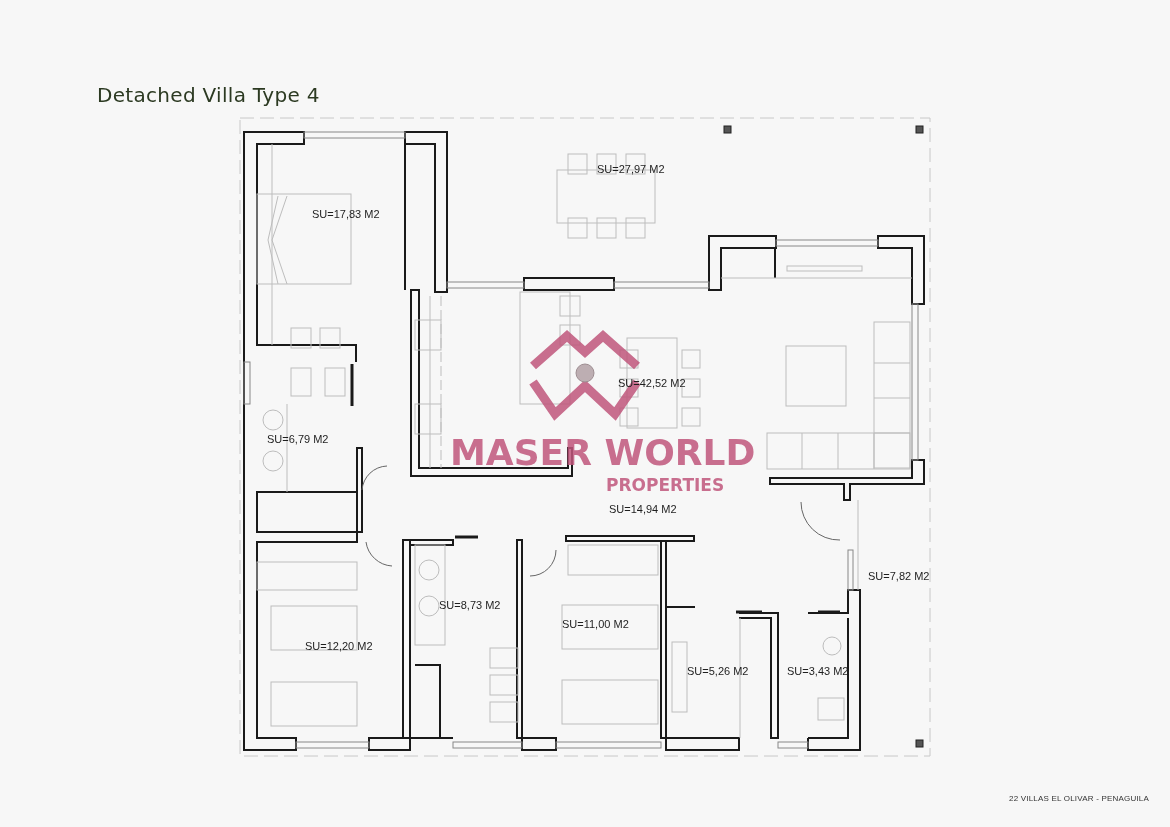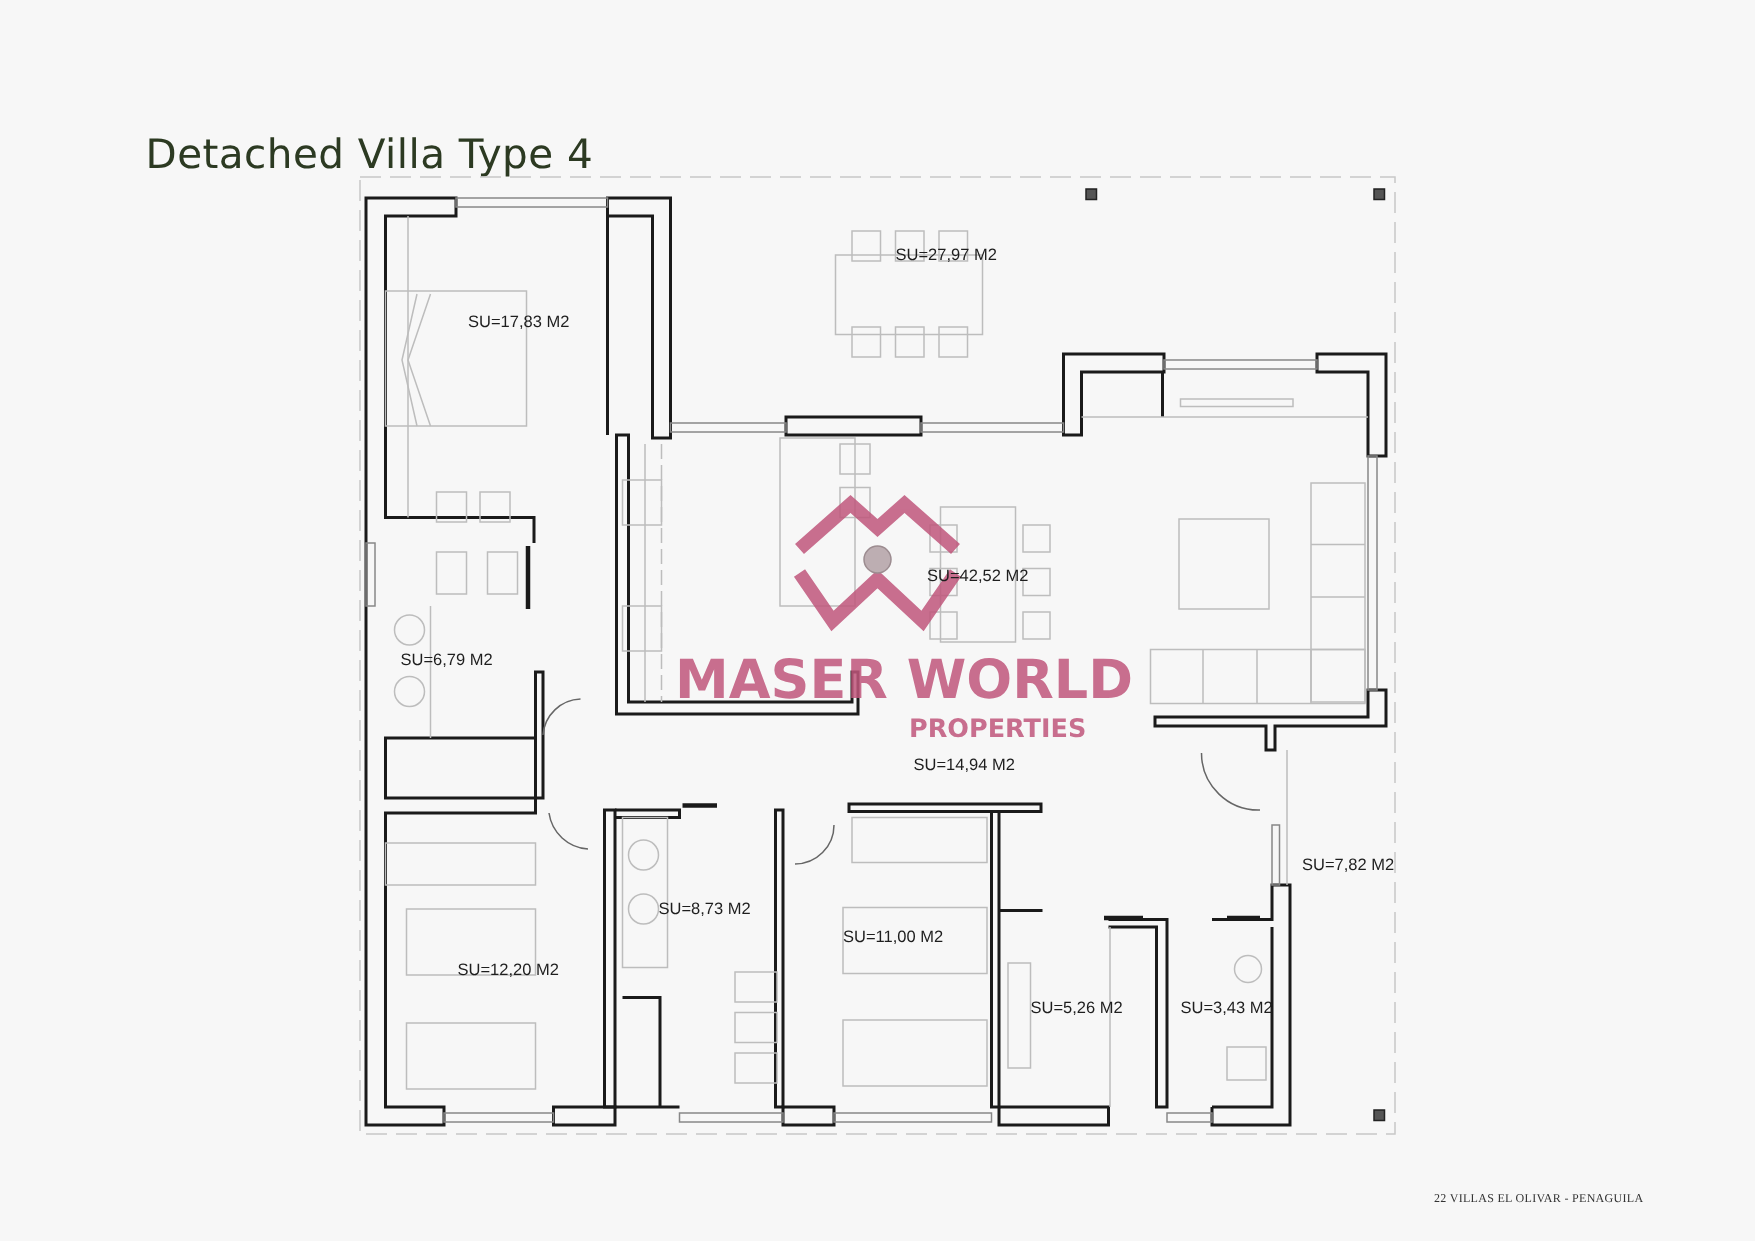--- a/index.html
+++ b/index.html
@@ -1,21 +1,21 @@
 <!DOCTYPE html>
 <html><head>
 <meta charset="utf-8">
 <style>
   html, body { margin: 0; padding: 0; background: #f7f7f7; }
   body { width: 1170px; height: 827px; position: relative; overflow: hidden; font-family: "Liberation Sans", sans-serif; }
-  .page-title { position: absolute; left: 97px; top: 70px; font-family: "DejaVu Sans", sans-serif; font-size: 27px; color: #2c3a22; letter-spacing: 0.3px; font-weight: normal; }
+  .page-title { position: absolute; left: 97px; top: 70px; font-family: "DejaVu Sans", sans-serif; font-size: 20px; color: #2c3a22; letter-spacing: 0.3px; font-weight: normal; }
   .plan { position: absolute; left: 238px; top: 116px; width: 694px; height: 642px; }
   .plan svg { display: block; }
   .area-label { font-family: "Liberation Sans", sans-serif; font-size: 11px; fill: #1e1e1e; }
-  .footer { position: absolute; left: 956px; top: 794px; font-family: Liberation Serif, serif; font-size: 8px; color: #333; letter-spacing: 0.2px; }
+  .footer { position: absolute; left: 1009px; top: 794px; font-family: Liberation Sans, sans-serif; font-size: 8px; color: #333; letter-spacing: 0.2px; }
   .wm-text { font-family: "DejaVu Sans", sans-serif; font-weight: bold; fill: #c0577c; }
 </style>
 </head>
 <body>
 
 <h1 class="page-title">Detached Villa Type 4</h1>
 
 <div class="plan">
 <svg width="694" height="642" viewBox="238 116 694 642" xmlns="http://www.w3.org/2000/svg">
 

